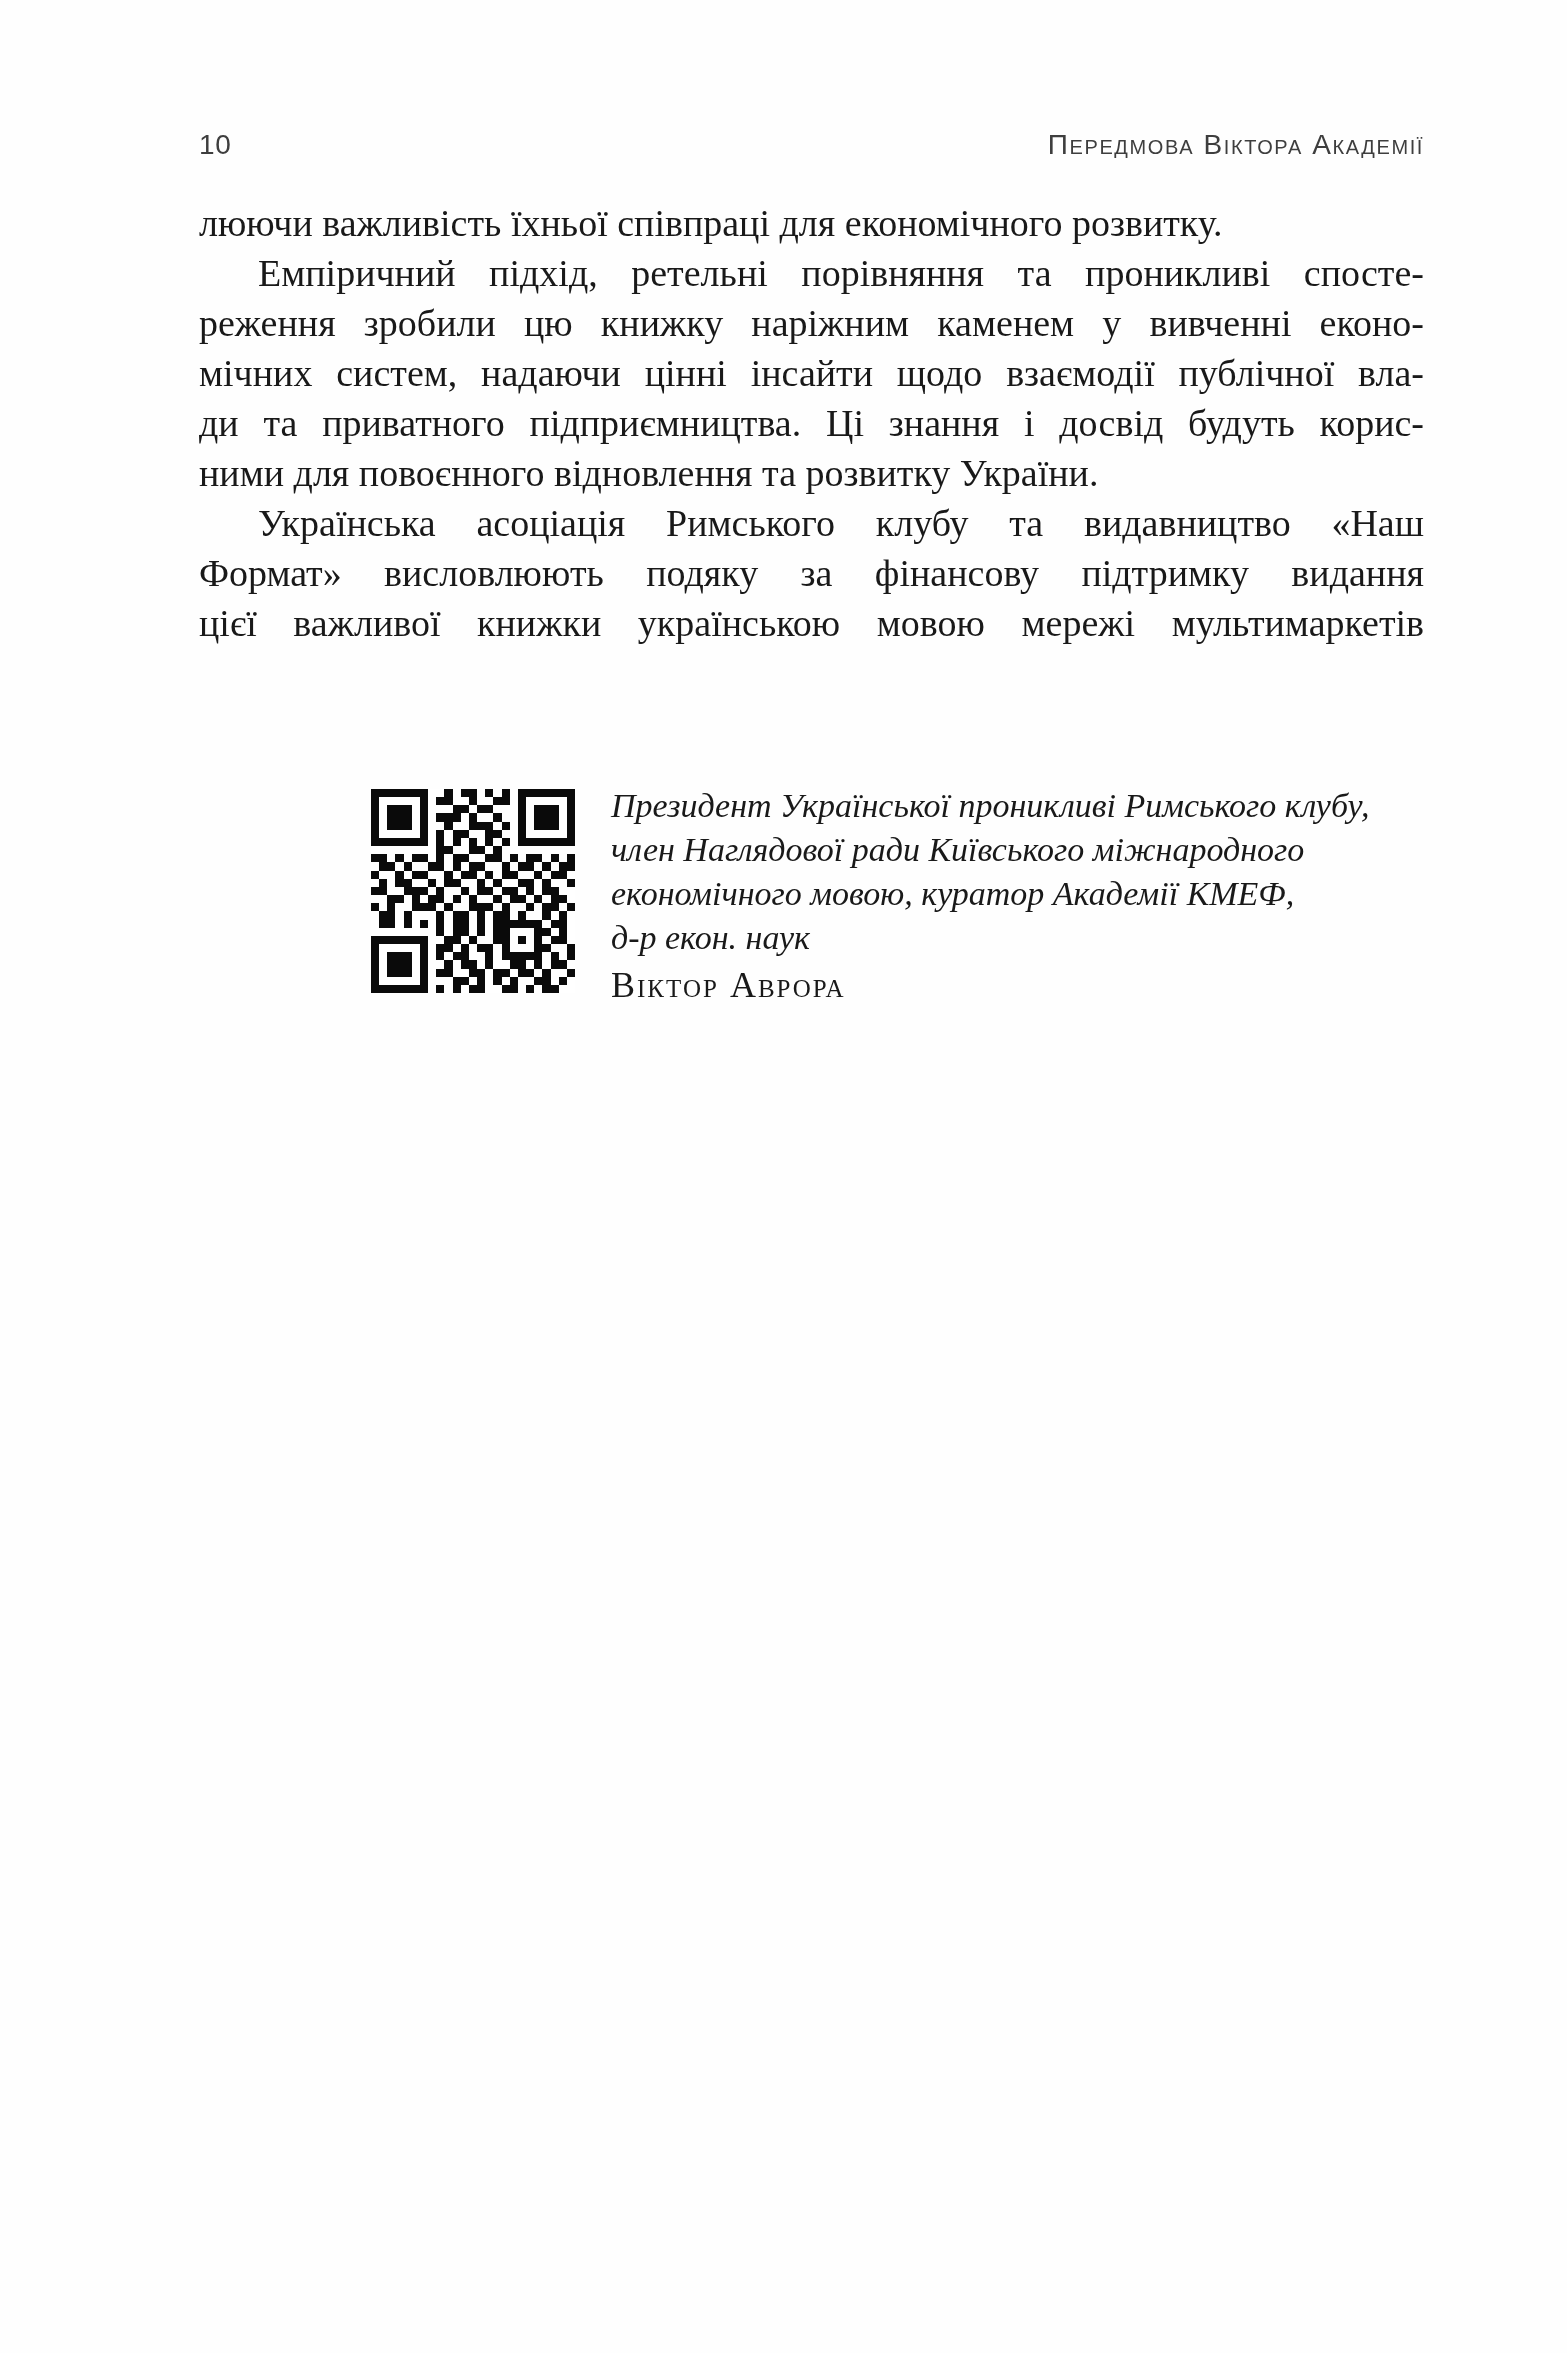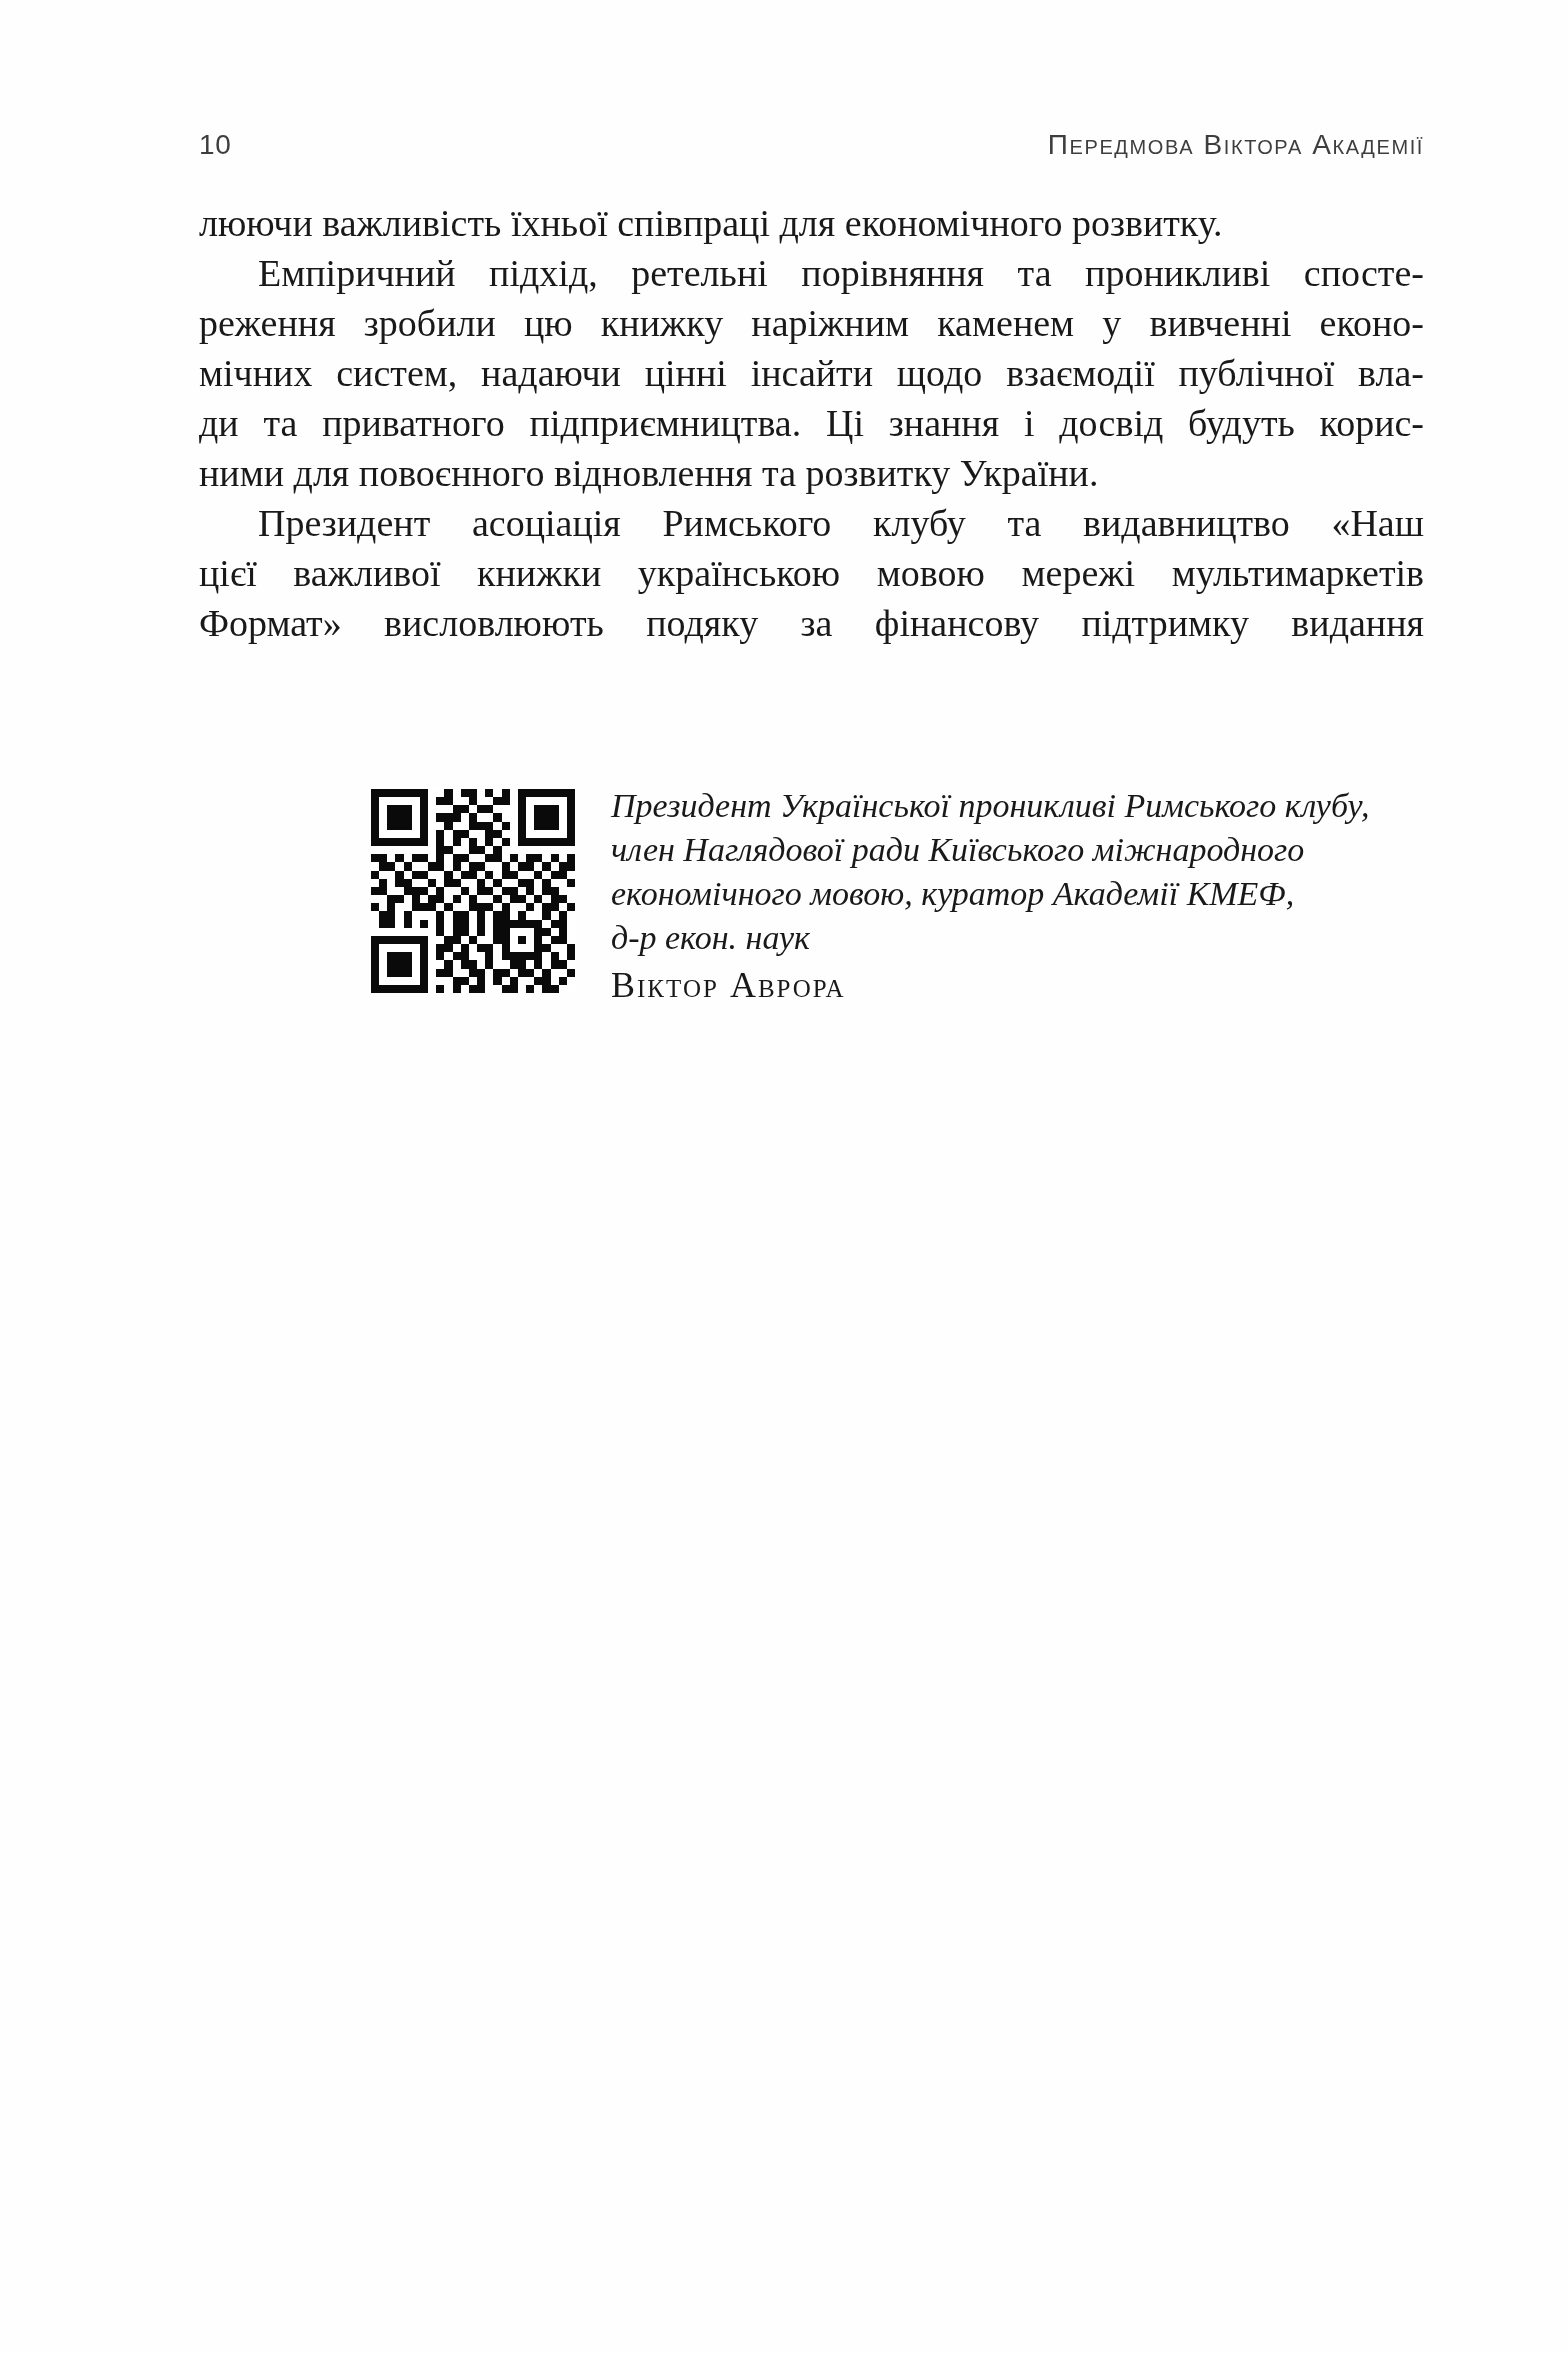--- a/index.html
+++ b/index.html
@@ -77,23 +77,23 @@
     <span class="runtitle">Передмова Віктора Академії</span>
   </div>
 
   <div class="bodytext">
       <div class="bodyline paraend">люючи важливість їхньої співпраці для економічного розвитку.</div>
       <div class="bodyline indent">Емпіричний підхід, ретельні порівняння та проникливі спосте-</div>
       <div class="bodyline">реження зробили цю книжку наріжним каменем у вивченні еконо-</div>
       <div class="bodyline">мічних систем, надаючи цінні інсайти щодо взаємодії публічної вла-</div>
       <div class="bodyline">ди та приватного підприємництва. Ці знання і досвід будуть корис-</div>
       <div class="bodyline paraend">ними для повоєнного відновлення та розвитку України.</div>
-      <div class="bodyline indent">Президент асоціація Римського клубу та видавництво «Наш</div>
+      <div class="bodyline indent">Українська асоціація Римського клубу та видавництво «Наш</div>
+      <div class="bodyline">Формат» висловлюють подяку за фінансову підтримку видання</div>
       <div class="bodyline">цієї важливої книжки українською мовою мережі мультимаркетів</div>
-      <div class="bodyline">Формат» висловлюють подяку за фінансову підтримку видання</div>
     </div>
 
   <div class="qr">
       <div class="qrm" style="grid-area: 1 / 1;"></div>
       <div class="qrm" style="grid-area: 1 / 2;"></div>
       <div class="qrm" style="grid-area: 1 / 3;"></div>
       <div class="qrm" style="grid-area: 1 / 4;"></div>
       <div class="qrm" style="grid-area: 1 / 5;"></div>
       <div class="qrm" style="grid-area: 1 / 6;"></div>
       <div class="qrm" style="grid-area: 1 / 7;"></div>

